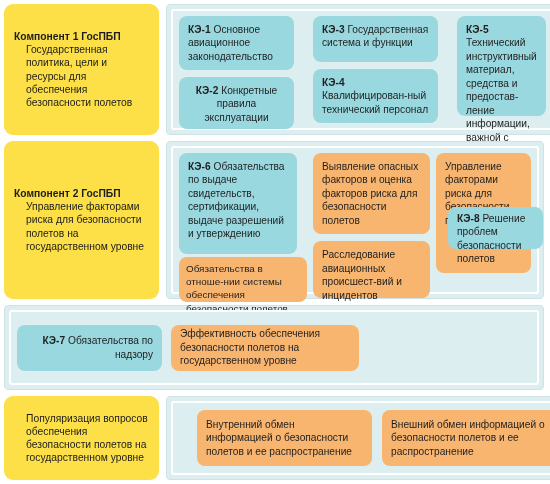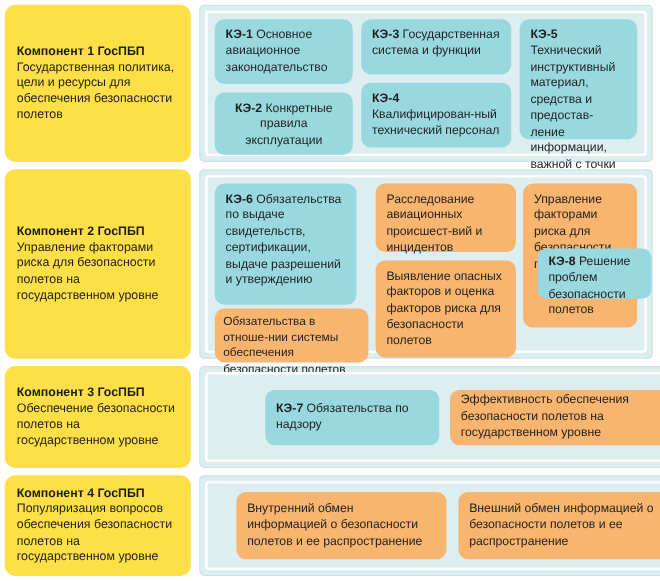--- a/index.html
+++ b/index.html
@@ -49,20 +49,21 @@
     line-height: 1.27;
     font-size: 10.3px;
     color: #1c1c1c;
   }
   .component .c-title {
     font-weight: bold;
     display: block;
   }
   .component .c-desc {
     display: block;
+    margin-left: 12px;
   }
 
   
   .panel {
     flex: 1 1 auto;
     background: #dceef0;
     border: 1px solid #cfe3e6;
     border-radius: 4px;
     box-sizing: border-box;
     padding: 4px;
@@ -89,21 +90,21 @@
   }
   .box b {
     font-weight: bold;
   }
   .teal { background: #9ad8e0; }
   .orange { background: #f7b570; }
 
   
   .r1-cols {
     display: flex;
-    gap: 7px;
+    gap: 19px;
     height: 100%;
   }
   .r1-col-a { flex: 0 0 115px; display: flex; flex-direction: column; gap: 7px; }
   .r1-col-b { flex: 0 0 125px; display: flex; flex-direction: column; gap: 7px; align-items: flex-end; }
   .r1-col-c { flex: 1 1 auto; display: flex; flex-direction: column; }
   .r1-ke1 { height: 54px; }
   .r1-ke2 { height: 52px; text-align: center; }
   .r1-ke3 { height: 54px; }
   .r1-ke4 { height: 64px; }
   .r1-ke5 { height: 100px; }
@@ -157,21 +158,21 @@
     display: flex;
     gap: 9px;
     height: 100%;
     align-items: center;
   }
   .r3-ke7 {
     flex: 0 0 145px;
     height: 46px;
     display: flex;
     align-items: center;
-    margin-left: 42px;
+    text-align: right;
   }
   .r3-eff {
     flex: 0 0 188px;
     height: 46px;
     display: flex;
     flex-direction: column;
     justify-content: center;
   }
 
   
@@ -239,62 +240,57 @@
         <div class="r2-cols">
           <div class="r2-col-a">
             <div class="box teal r2-ke6">
               <b>КЭ-6</b><span> Обязательства по выдаче свидетельств, сертификации, выдаче разрешений и утверждению</span>
             </div>
             <div class="box orange r2-oblig">
               <span>Обязательства в отноше-нии системы обеспечения безопасности полетов</span>
             </div>
           </div>
           <div class="r2-col-b">
+            <div class="box orange r2-hazard">
+              <span>Выявление опасных факторов и оценка факторов риска для безопасности полетов</span>
+            </div>
             <div class="box orange r2-invest">
               <span>Расследование авиационных происшест-вий и инцидентов</span>
-            </div>
-            <div class="box orange r2-hazard">
-              <span>Выявление опасных факторов и оценка факторов риска для безопасности полетов</span>
             </div>
           </div>
           <div class="r2-col-c">
             <div class="box orange r2-mgmt">
               <span>Управление факторами риска для безопасности полетов</span>
             </div>
             <div class="box teal r2-ke8">
               <b>КЭ-8</b><span> Решение проблем безопасности полетов</span>
             </div>
           </div>
         </div>
       </div>
     </div>
   </div>
 
   <div class="row row-3">
-    <div class="component">
-      <span class="c-title">Компонент 3 ГосПБП</span>
-      <span class="c-desc">Обеспечение безопасности полетов на государственном уровне</span>
-    </div>
     <div class="panel">
       <div class="panel-inner">
         <div class="r3-cols">
           <div class="box teal r3-ke7">
             <span><b>КЭ-7</b><span> Обязательства по надзору</span></span>
           </div>
           <div class="box orange r3-eff">
             <span>Эффективность обеспечения безопасности полетов на государственном уровне</span>
           </div>
         </div>
       </div>
     </div>
   </div>
 
   <div class="row row-4">
     <div class="component">
-      <span class="c-title">Компонент 4 ГосПБП</span>
       <span class="c-desc">Популяризация вопросов обеспечения безопасности полетов на государственном уровне</span>
     </div>
     <div class="panel">
       <div class="panel-inner">
         <div class="r4-cols">
           <div class="box orange r4-int">
             <span>Внутренний обмен информацией о безопасности полетов и ее распространение</span>
           </div>
           <div class="box orange r4-ext">
             <span>Внешний обмен информацией о безопасности полетов и ее распространение</span>

